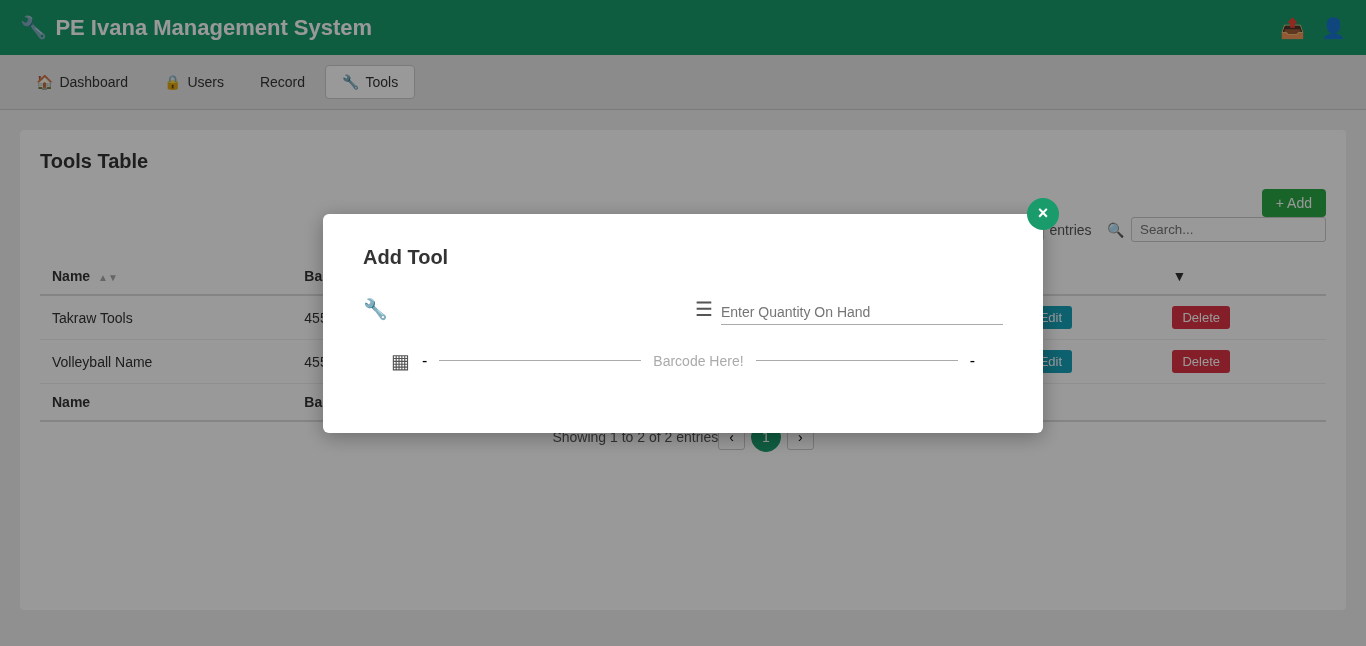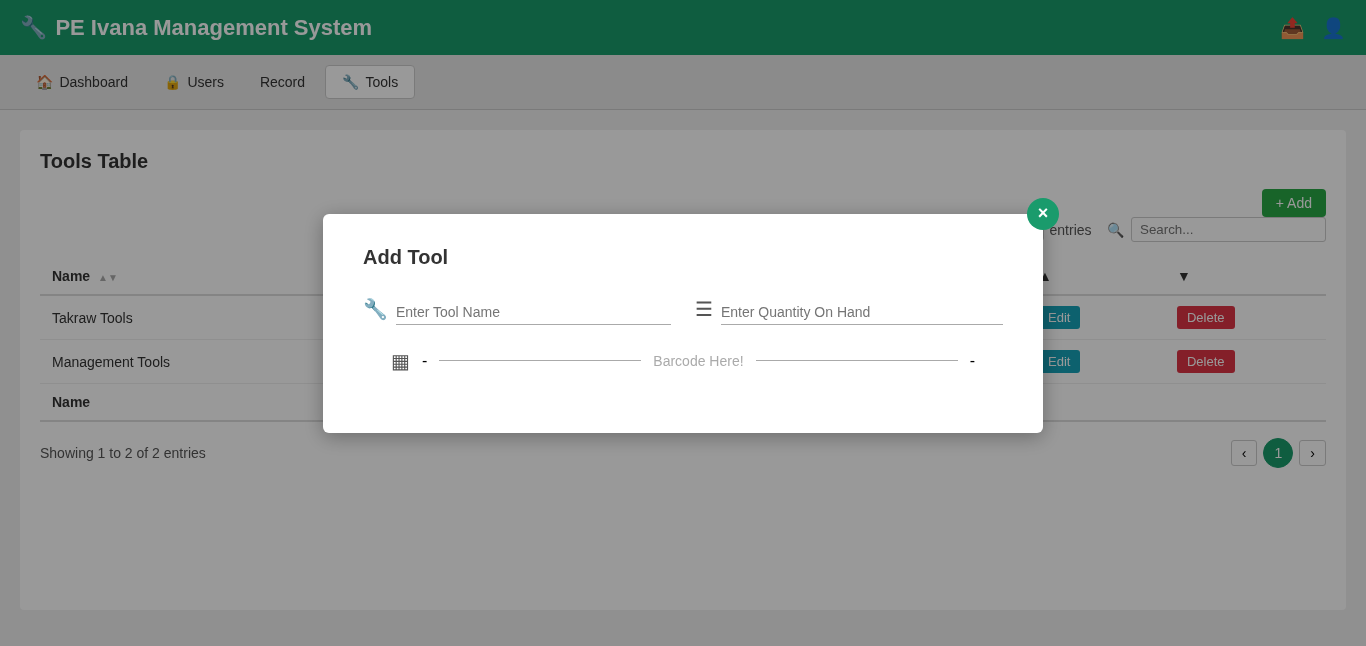--- a/index.html
+++ b/index.html
@@ -163,23 +163,22 @@
       color: white;
       border: none;
       padding: 4px 10px;
       border-radius: 3px;
       cursor: pointer;
       font-size: 13px;
     }
 
     .table-footer {
       display: flex;
-      justify-content: space-between;
-      align-items: center;
-      margin-top: 16px;
+      justify-content: center;
+      align-items: center;
       font-size: 14px;
       color: #555;
     }
 
     .pagination {
       display: flex;
       align-items: center;
       gap: 6px;
     }
     .page-btn {
@@ -423,21 +422,21 @@
           <td class="qty-cell">23</td>
           <td>James Reid</td>
           <td>
             <button class="edit-btn">Edit</button>
           </td>
           <td>
             <button class="delete-btn">Delete</button>
           </td>
         </tr>
         <tr>
-          <td>Management Tools</td>
+          <td>Volleyball Name</td>
           <td>45588811112</td>
           <td class="qty-cell">333</td>
           <td>Ivana</td>
           <td>
             <button class="edit-btn">Edit</button>
           </td>
           <td>
             <button class="delete-btn">Delete</button>
           </td>
         </tr>
@@ -464,21 +463,20 @@
 </div>
 
 <div class="overlay">
   <div class="modal">
     <button class="modal-close">×</button>
     <div class="modal-title">Add Tool</div>
 
     <div class="modal-fields">
       <div class="field-group">
         <span class="field-icon">🔧</span>
-        <input class="field-input" type="text" placeholder="Enter Tool Name" style="">
       </div>
       <div class="field-group">
         <span class="field-icon">☰</span>
         <input class="field-input" type="text" placeholder="Enter Quantity On Hand" style="">
       </div>
     </div>
 
     <div class="barcode-row">
       <span class="barcode-icon">▦</span>
       <span>-</span>

